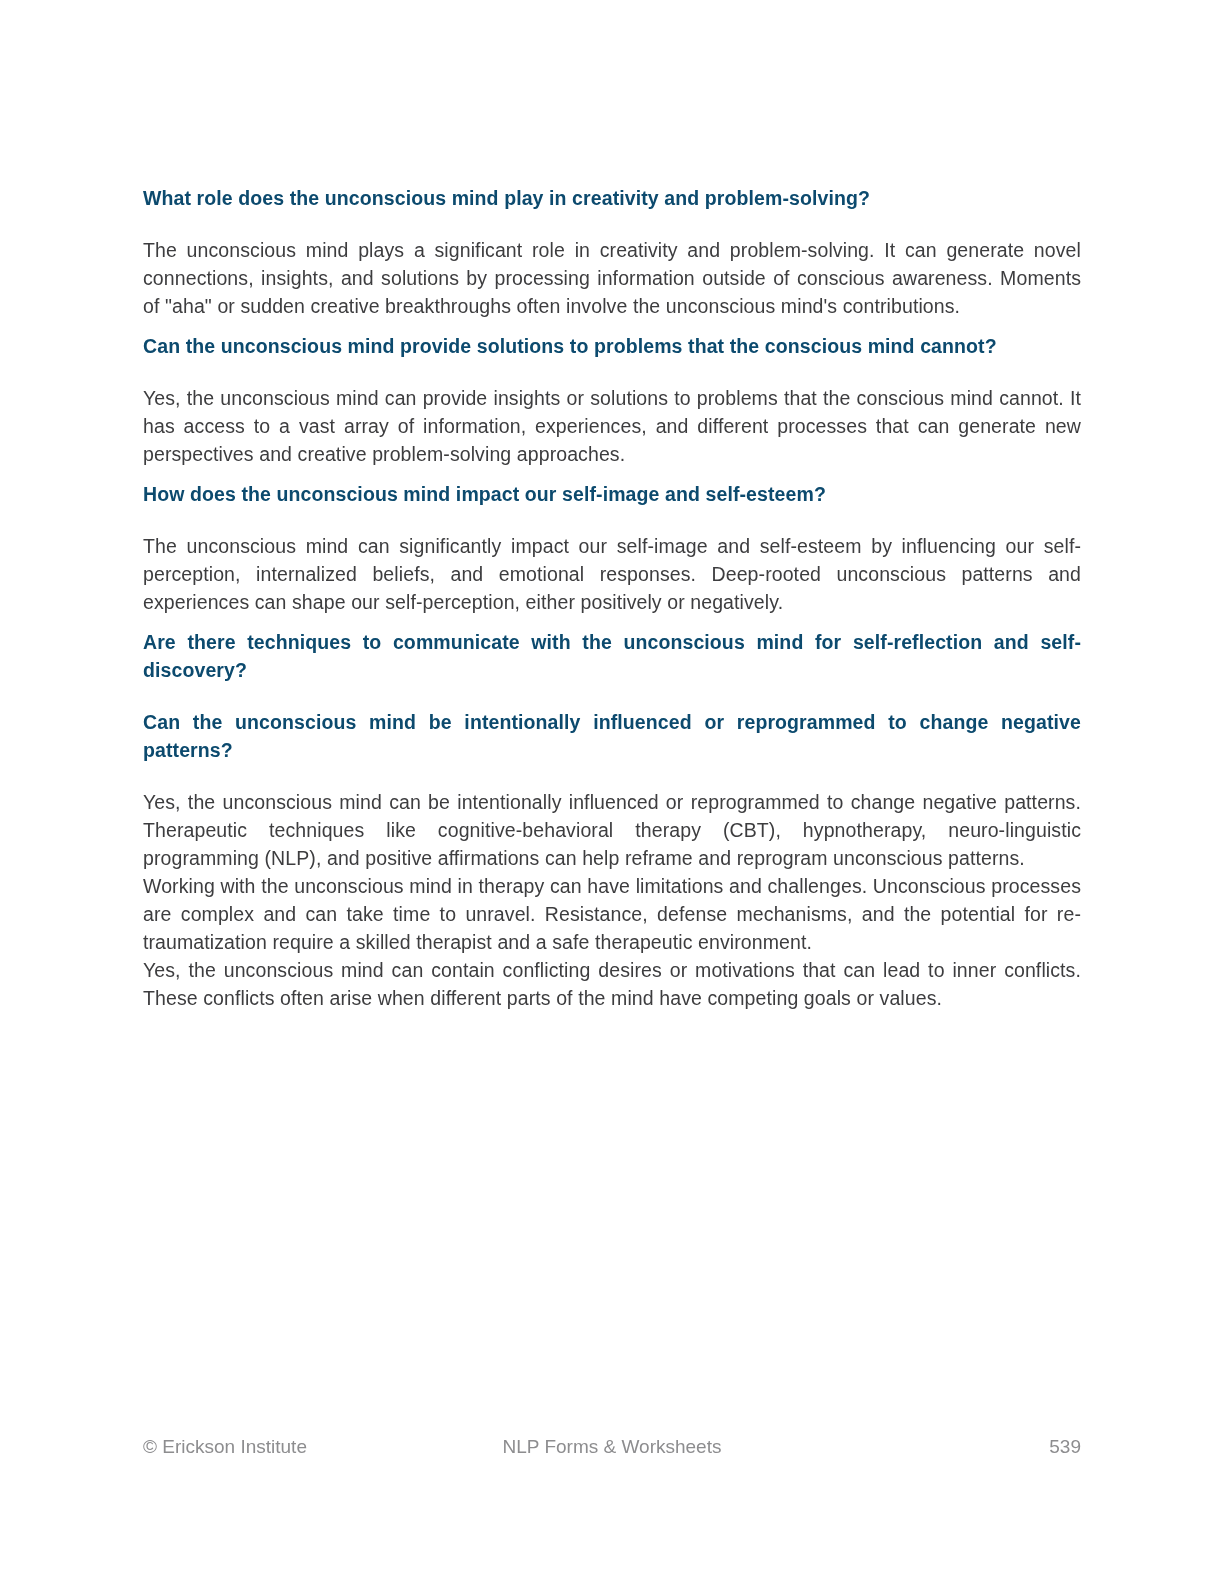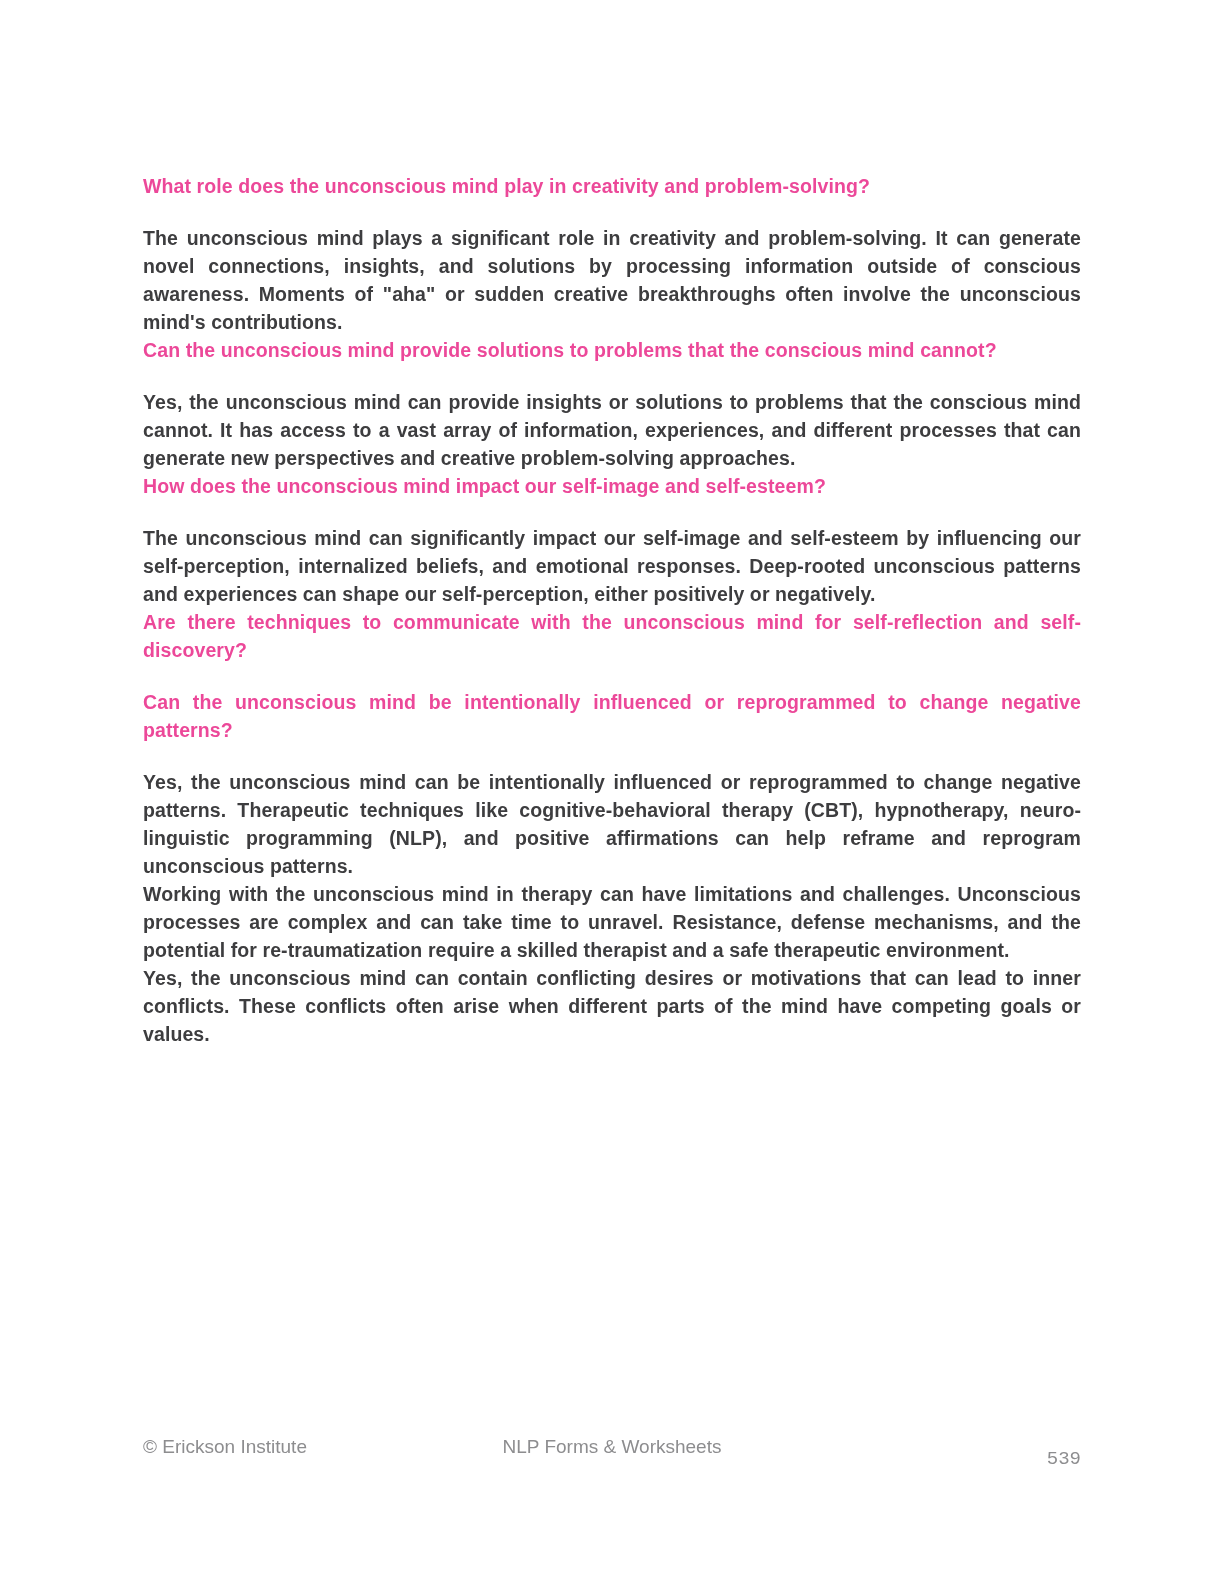--- a/index.html
+++ b/index.html
@@ -19,29 +19,29 @@
     position: absolute;
     left: 143px;
     right: 143px;
     top: 172px;
   }
   .qa-section { margin: 0; }
   .question {
     font-size: 19.5px;
     line-height: 28px;
     font-weight: 700;
-    color: #ec4899;
-    margin: 0 0 24px 0;
+    color: #0c4a6e;
+    margin: 12px 0 24px 0;
     text-align: justify;
     letter-spacing: 0.1px;
   }
   .answer {
     font-size: 19.5px;
     line-height: 28px;
-    font-weight: 700;
+    font-weight: 400;
     color: #3d3d3f;
     margin: 0 0 24px 0;
     text-align: justify;
     letter-spacing: 0.1px;
   }
   .answer:last-of-type { margin-bottom: 0; }
   .footer {
     position: absolute;
     left: 143px;
     right: 143px;
@@ -59,22 +59,21 @@
   .footer .doc-title {
     position: absolute;
     left: 50%;
     top: 0;
     transform: translateX(-50%);
     white-space: nowrap;
   }
   .footer .page-number {
     position: absolute;
     right: 0;
-    top: 12px;
-    font-family: Liberation Mono, monospace;
+    top: 0;
   }
 </style>
 </head>
 <body>
 
 <div class="page">
 
   <div class="qa-section">
     <h2 class="question">What role does the unconscious mind play in creativity and problem-solving?</h2>
     <p class="answer">The unconscious mind plays a significant role in creativity and problem-solving. It can generate novel connections, insights, and solutions by processing information outside of conscious awareness. Moments of "aha" or sudden creative breakthroughs often involve the unconscious mind's contributions.</p>

